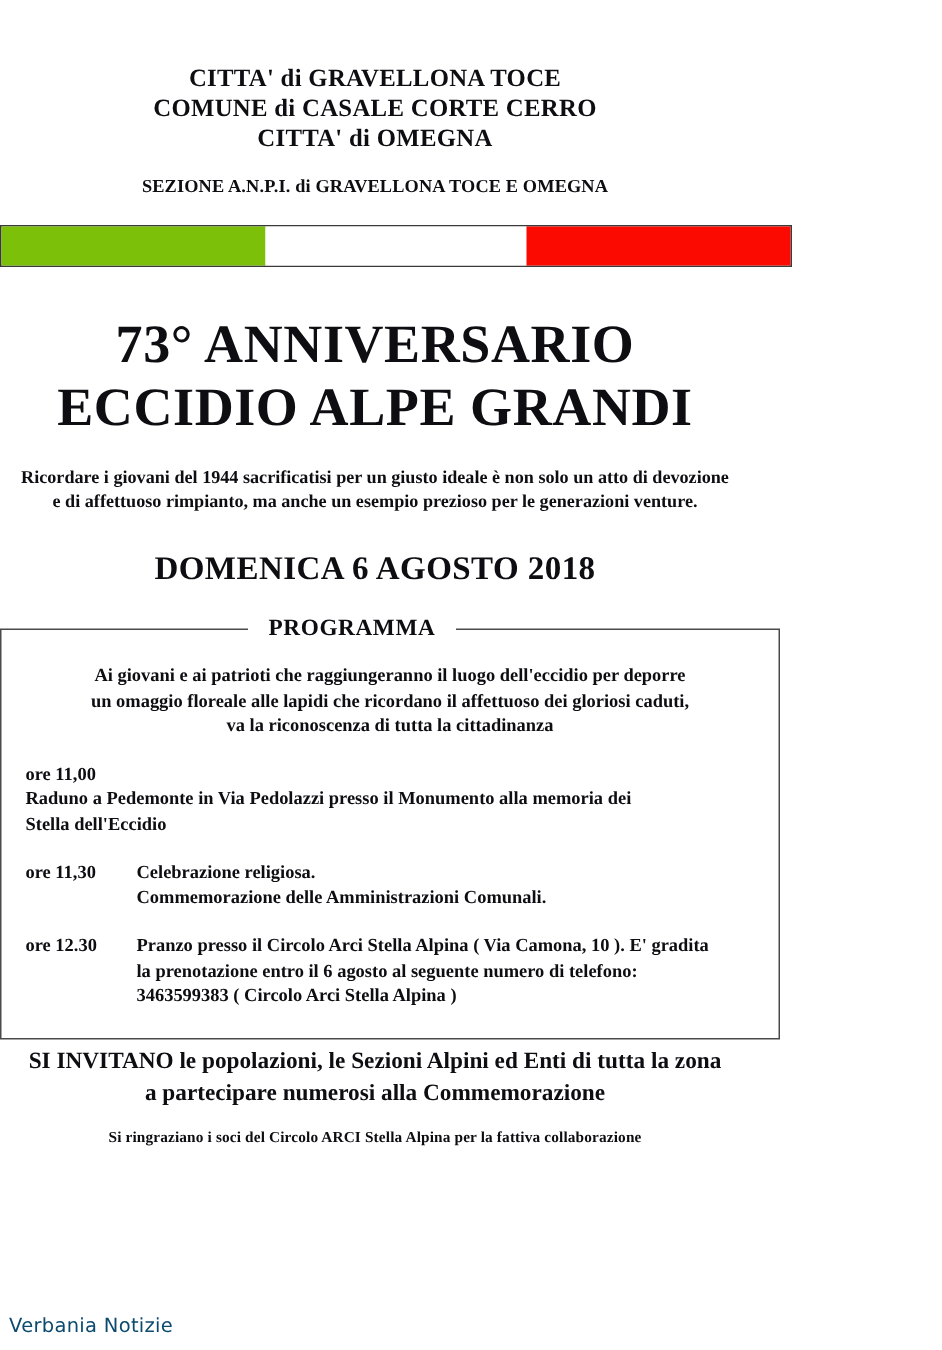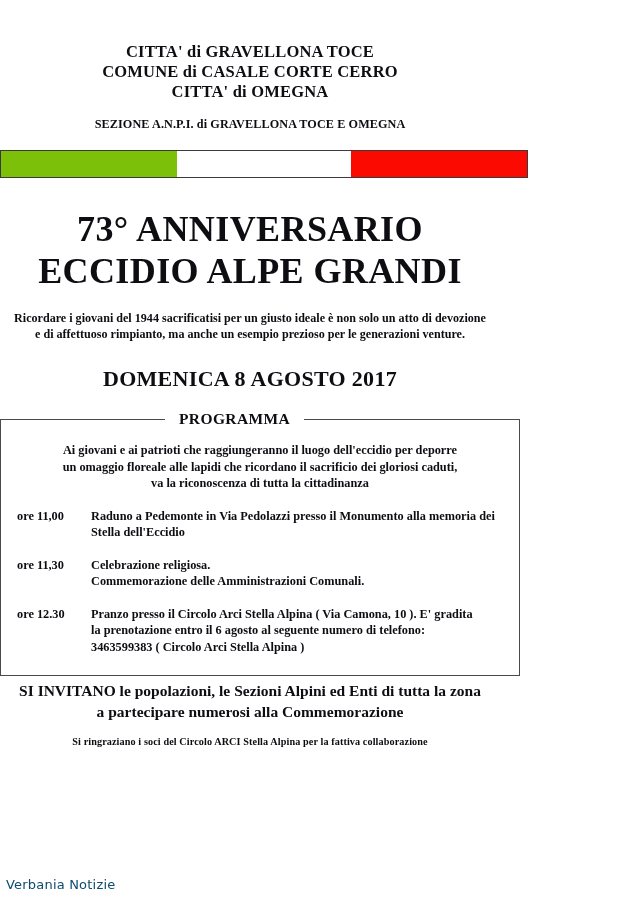--- a/index.html
+++ b/index.html
@@ -129,21 +129,21 @@
   .sched {
     margin-top: 16px;
   }
   .sched-row {
     display: flex;
     margin-top: 16px;
     font-weight: bold;
     font-size: 12.3px;
     line-height: 16.5px;
   }
-  .sched-row:first-child { margin-top: 0; }
+  .sched-row:first-child { margin-top: 0; flex-direction: column; }
   .sched-time {
     flex: 0 0 auto;
     width: 74px;
     white-space: nowrap;
   }
   .sched-desc {
     flex: 1 1 auto;
   }
   .sched-desc div { }
 
@@ -196,28 +196,28 @@
     <div class="title-line">73° ANNIVERSARIO</div>
     <div class="title-line">ECCIDIO ALPE GRANDI</div>
   </div>
 
 
   <div class="dedica">
     <div>Ricordare i giovani del 1944 sacrificatisi per un giusto ideale è non solo un atto di devozione</div>
     <div>e di affettuoso rimpianto, ma anche un esempio prezioso per le generazioni venture.</div>
   </div>
 
-  <div class="data-evento">DOMENICA 8 AGOSTO 2017</div>
+  <div class="data-evento">DOMENICA 6 AGOSTO 2018</div>
 
   <fieldset class="programma">
     <legend>PROGRAMMA</legend>
 
     <div class="prog-intro">
       <div>Ai giovani e ai patrioti che raggiungeranno il luogo dell'eccidio per deporre</div>
-      <div>un omaggio floreale alle lapidi che ricordano il sacrificio dei gloriosi caduti,</div>
+      <div>un omaggio floreale alle lapidi che ricordano il affettuoso dei gloriosi caduti,</div>
       <div>va la riconoscenza di tutta la cittadinanza</div>
     </div>
 
     <div class="sched">
 
       <div class="sched-row">
         <div class="sched-time">ore 11,00</div>
         <div class="sched-desc">
           <div>Raduno a Pedemonte in Via Pedolazzi presso il Monumento alla memoria dei</div>
           <div>Stella dell'Eccidio</div>

